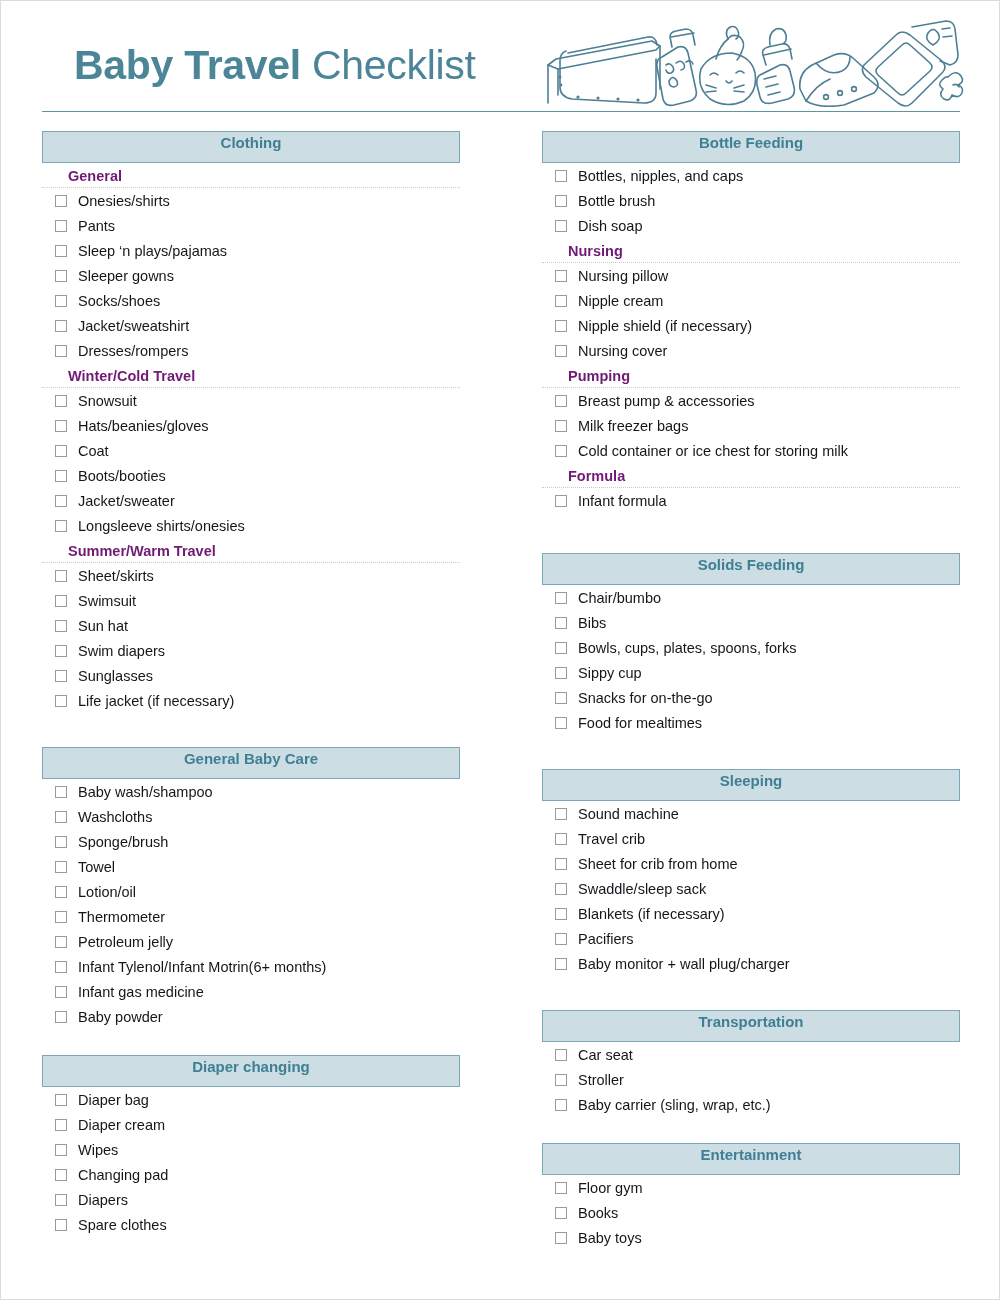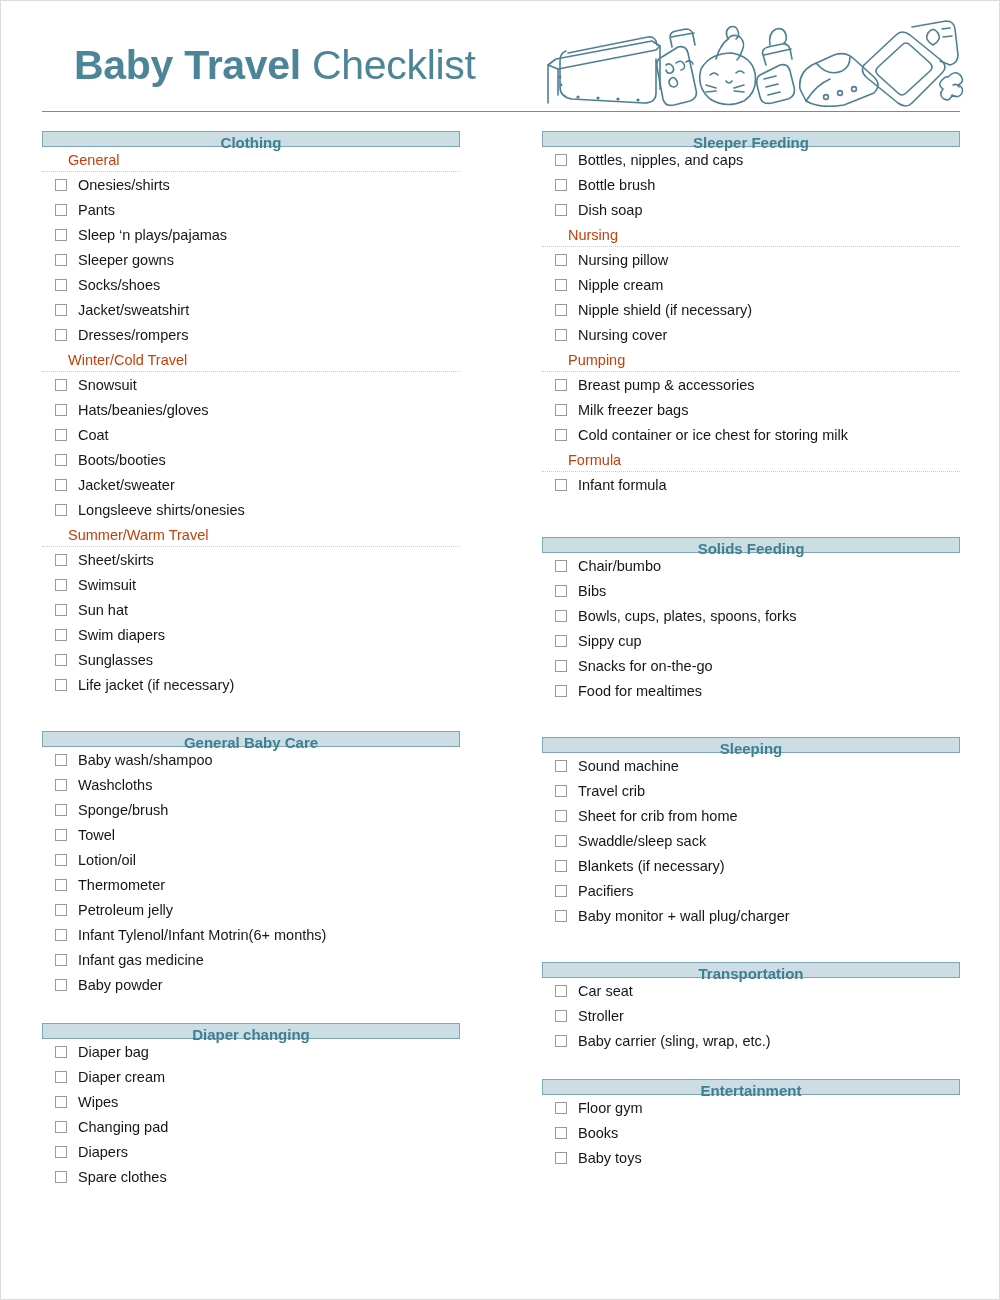--- a/index.html
+++ b/index.html
@@ -72,31 +72,31 @@
     gap: 82px;
   }
   .col { width: 418px; flex: 0 0 418px; }
 
   
   .section { margin-bottom: 0; }
   .section-bar {
     background: #ccdde3;
     border: 1px solid #7ba7b8;
     box-sizing: border-box;
-    height: 16px;
+    height: 32px;
     line-height: 22px;
     text-align: center;
     font-size: 15px;
     font-weight: bold;
     color: #3f7f94;
   }
   .subhead {
     font-size: 14.5px;
-    font-weight: normal;
-    color: #c2410c;
+    font-weight: bold;
+    color: #701a75;
     padding: 4px 0 2px 26px;
     border-bottom: 1px dotted #c9c9cf;
     line-height: 18px;
   }
   .row {
     display: flex;
     align-items: center;
     height: 25px;
   }
   .cb {
@@ -347,21 +347,21 @@
               <span class="row-label">Diapers</span>
             </div>
             <div class="row">
               <span class="cb"></span>
               <span class="row-label">Spare clothes</span>
             </div>
           </div>
         </div>
       <div class="col" id="right-col">
           <div class="section">
-            <div class="section-bar">Sleeper Feeding</div>
+            <div class="section-bar">Bottle Feeding</div>
             <div class="row">
               <span class="cb"></span>
               <span class="row-label">Bottles, nipples, and caps</span>
             </div>
             <div class="row">
               <span class="cb"></span>
               <span class="row-label">Bottle brush</span>
             </div>
             <div class="row">
               <span class="cb"></span>

